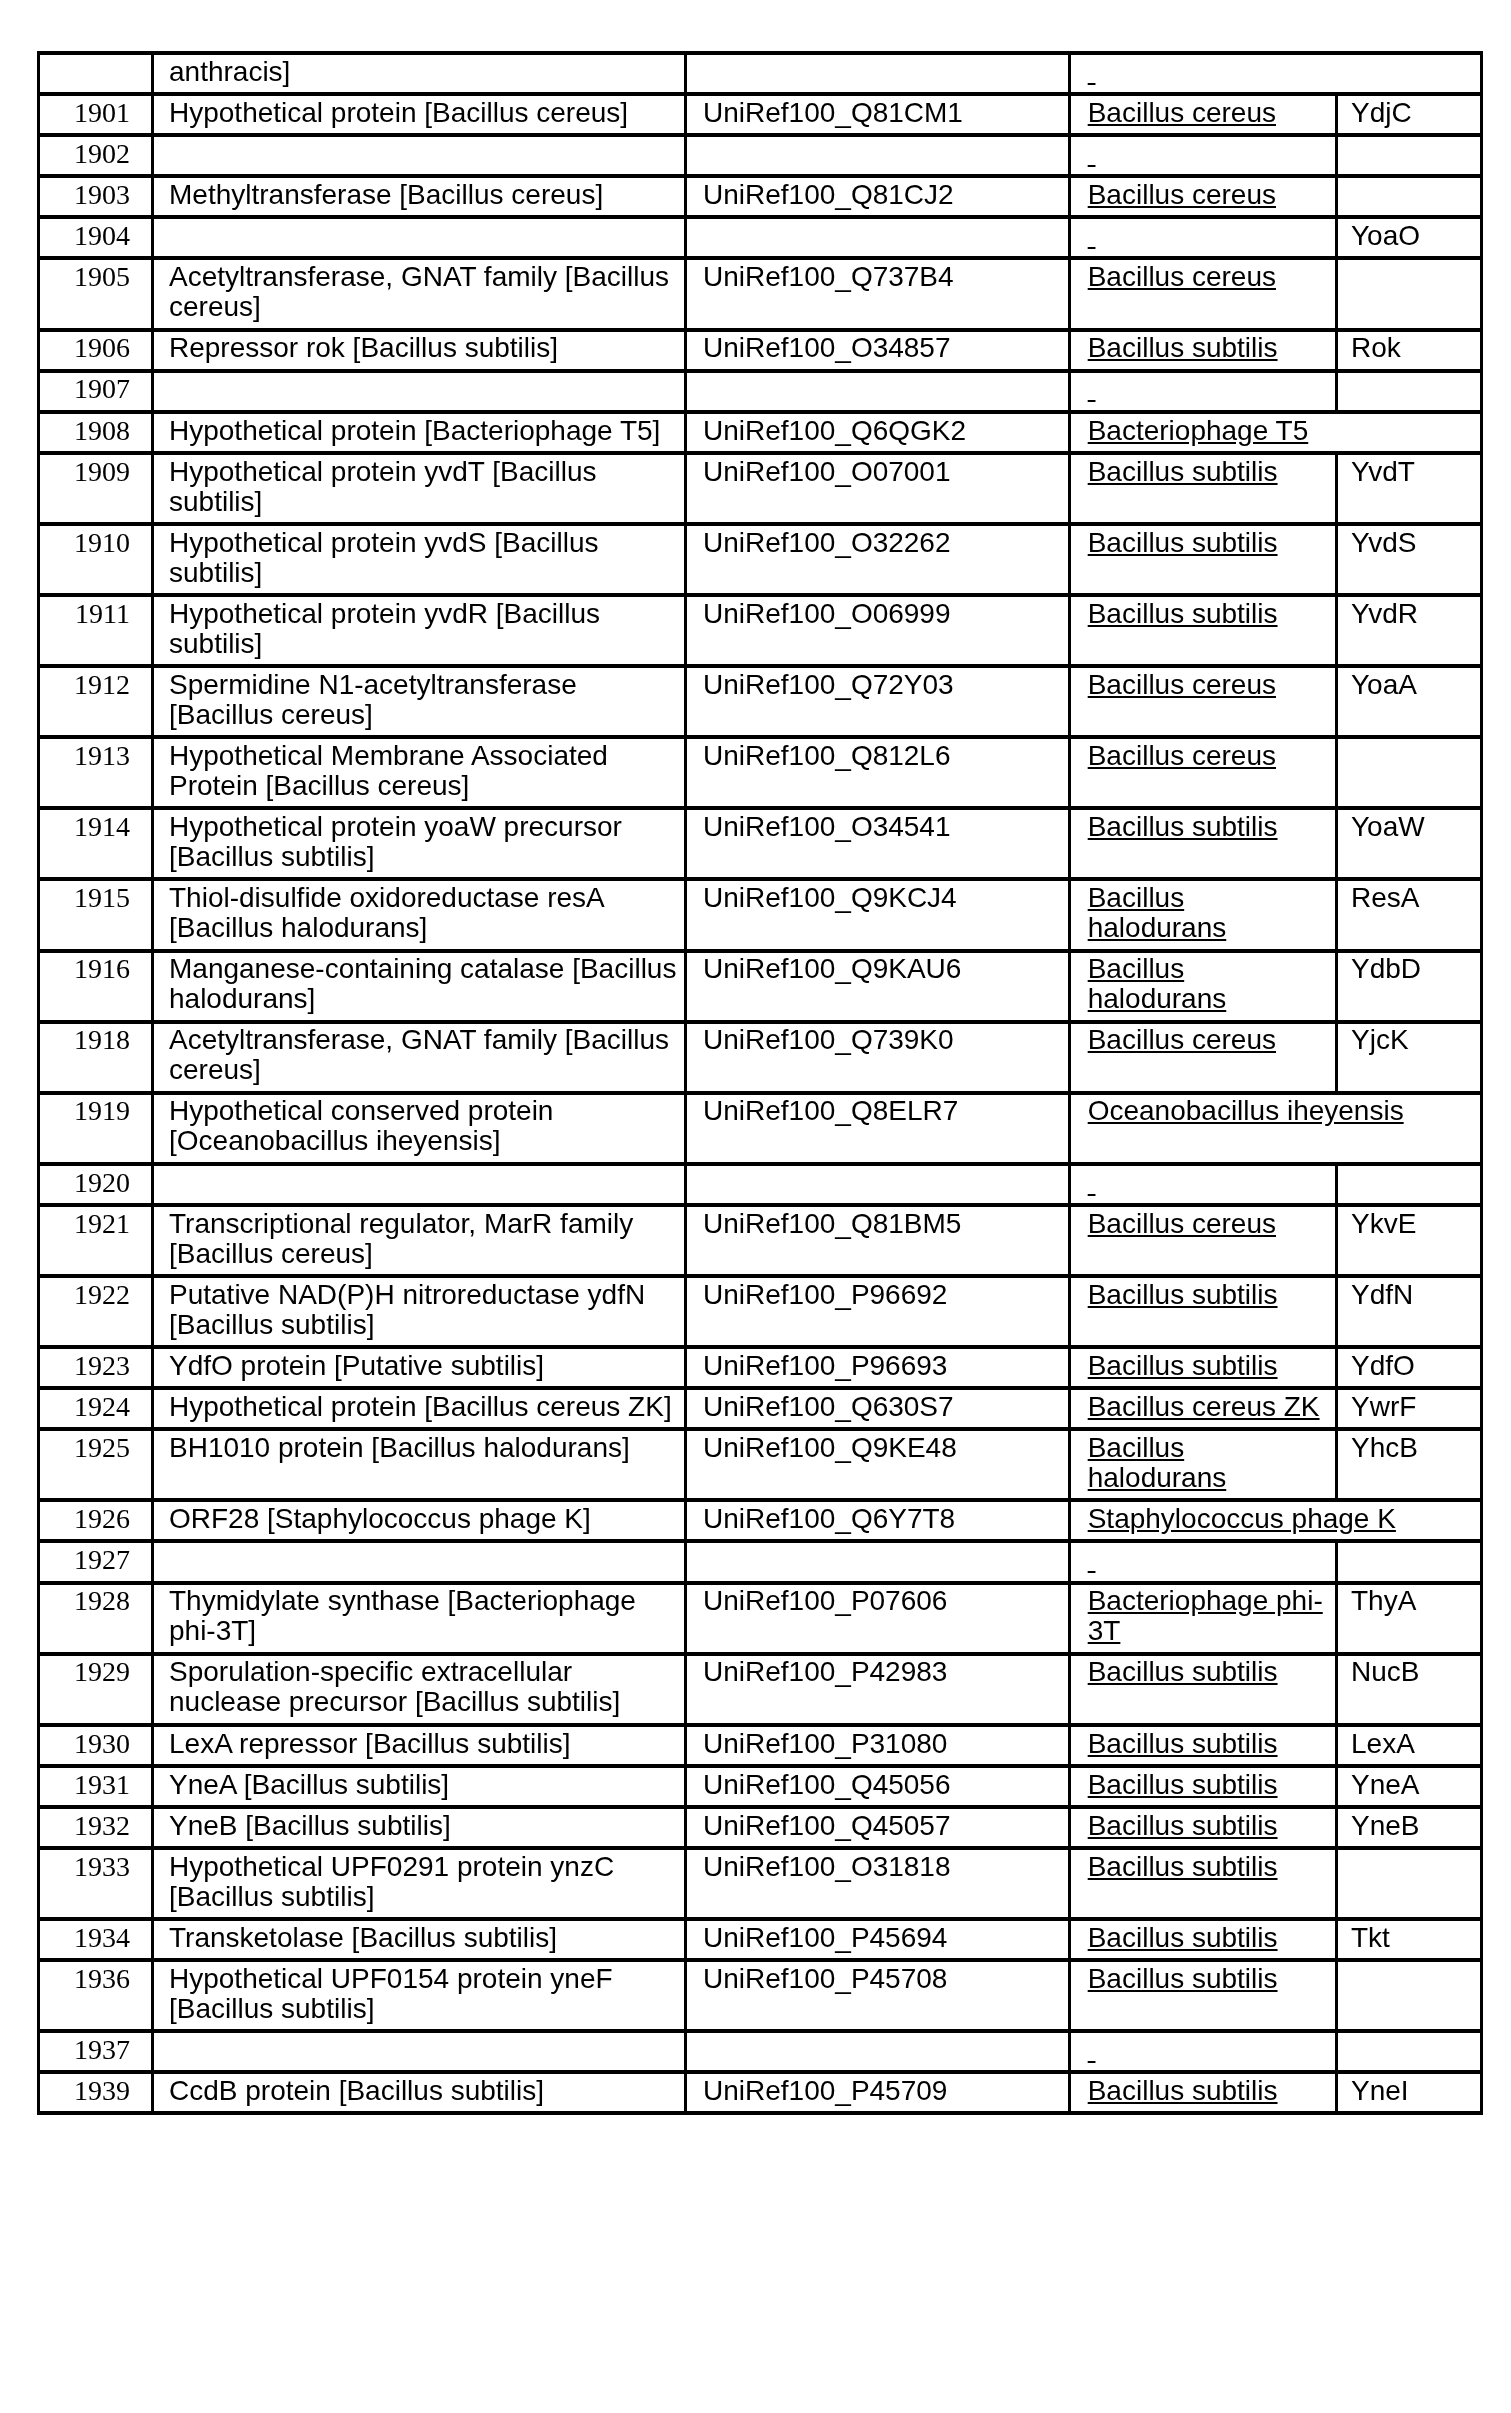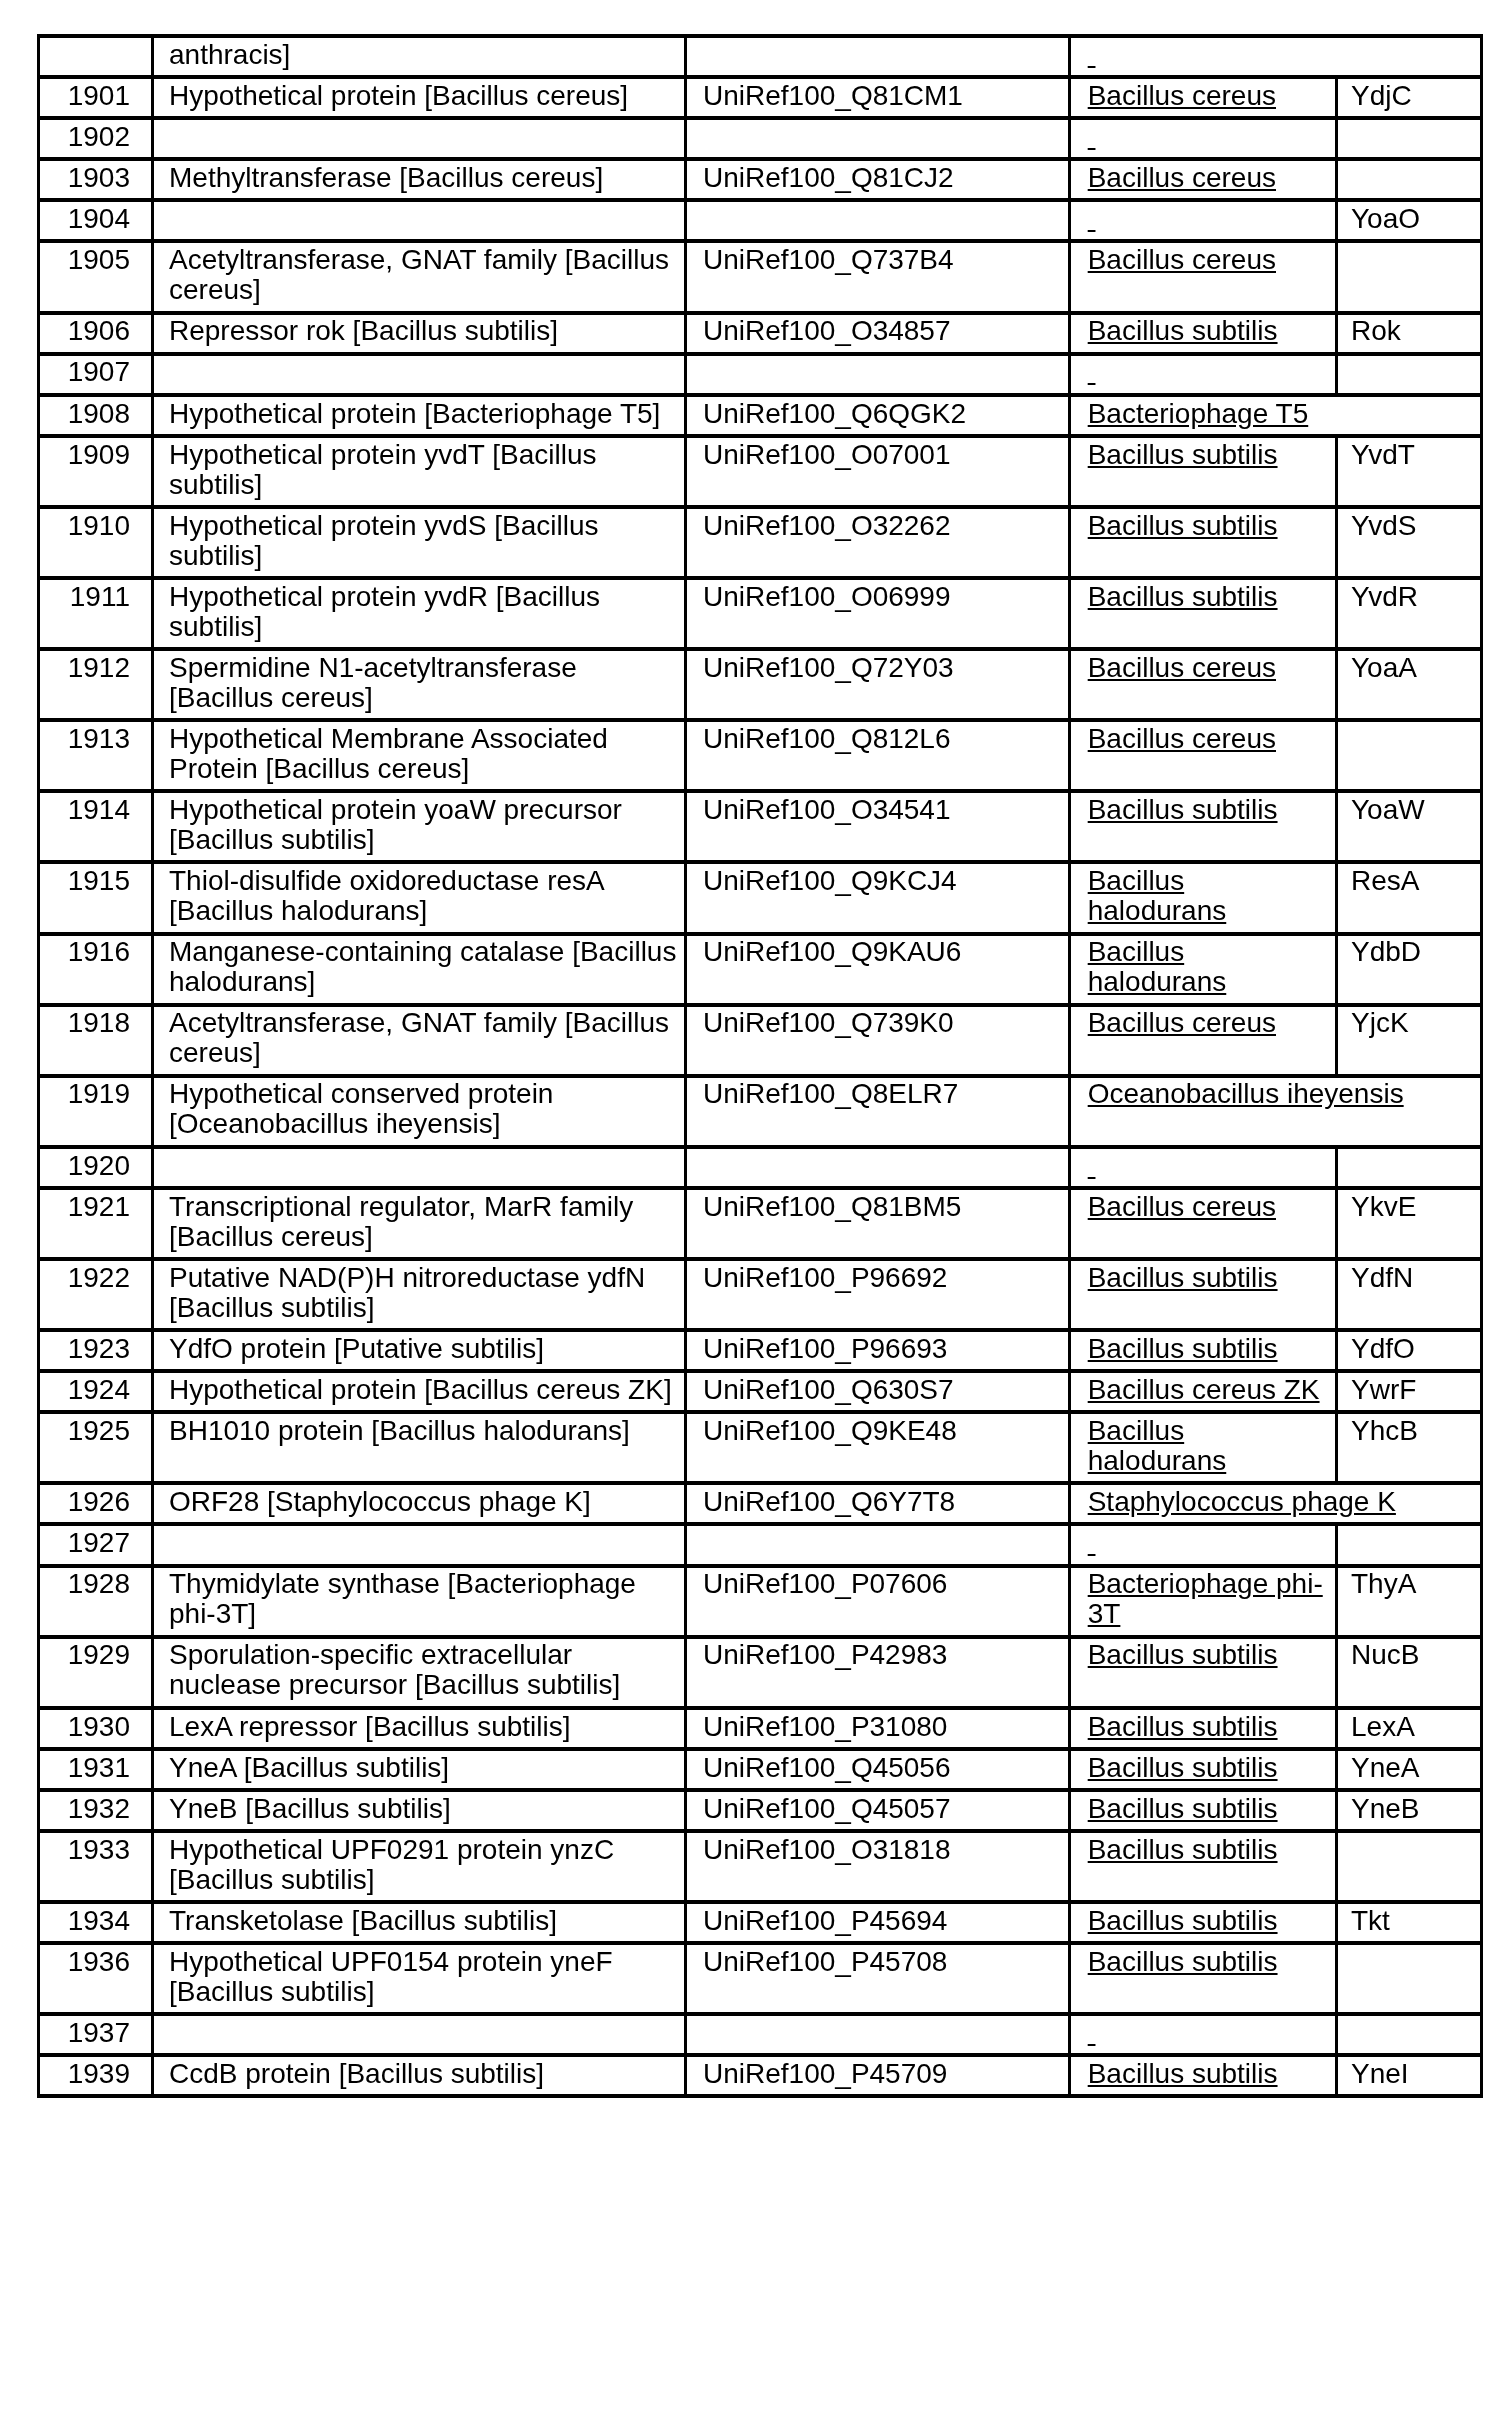--- a/index.html
+++ b/index.html
@@ -11,21 +11,21 @@
       width: 1512px;
       height: 2413px;
       position: relative;
       overflow: hidden;
       font-family: "Liberation Sans", sans-serif;
       color: #000000;
     }
     table.doc-table {
       position: absolute;
       left: 37px;
-      top: 34px;
+      top: 51px;
       width: 1443px;
       border-collapse: collapse;
       table-layout: fixed;
       font-size: 28px;
       line-height: 30px;
     }
     table.doc-table col.c-num { width: 114px; }
     table.doc-table col.c-desc { width: 533px; }
     table.doc-table col.c-id { width: 384px; }
     table.doc-table col.c-org { width: 267px; }
@@ -40,20 +40,21 @@
       padding: 1.8px 8.8px 5.3px 14px;
       vertical-align: top;
       white-space: normal;
       word-wrap: break-word;
       overflow: hidden;
     }
     table.doc-table td.num {
       text-align: right;
       padding-right: 21px;
       padding-left: 5.3px;
+      font-family: Liberation Serif, serif;
     }
     table.doc-table td.desc { padding-left: 15px; padding-right: 5.3px; }
     table.doc-table td.uid { padding-left: 16px; }
     table.doc-table td.org { padding-left: 16.7px; padding-right: 5.3px; text-decoration: underline; }
     table.doc-table td.gene { padding-left: 13px; padding-right: 8px; }
     table.doc-table td.empty-line::after {
       content: "\00a0";
     }
   </style>
 </head>

